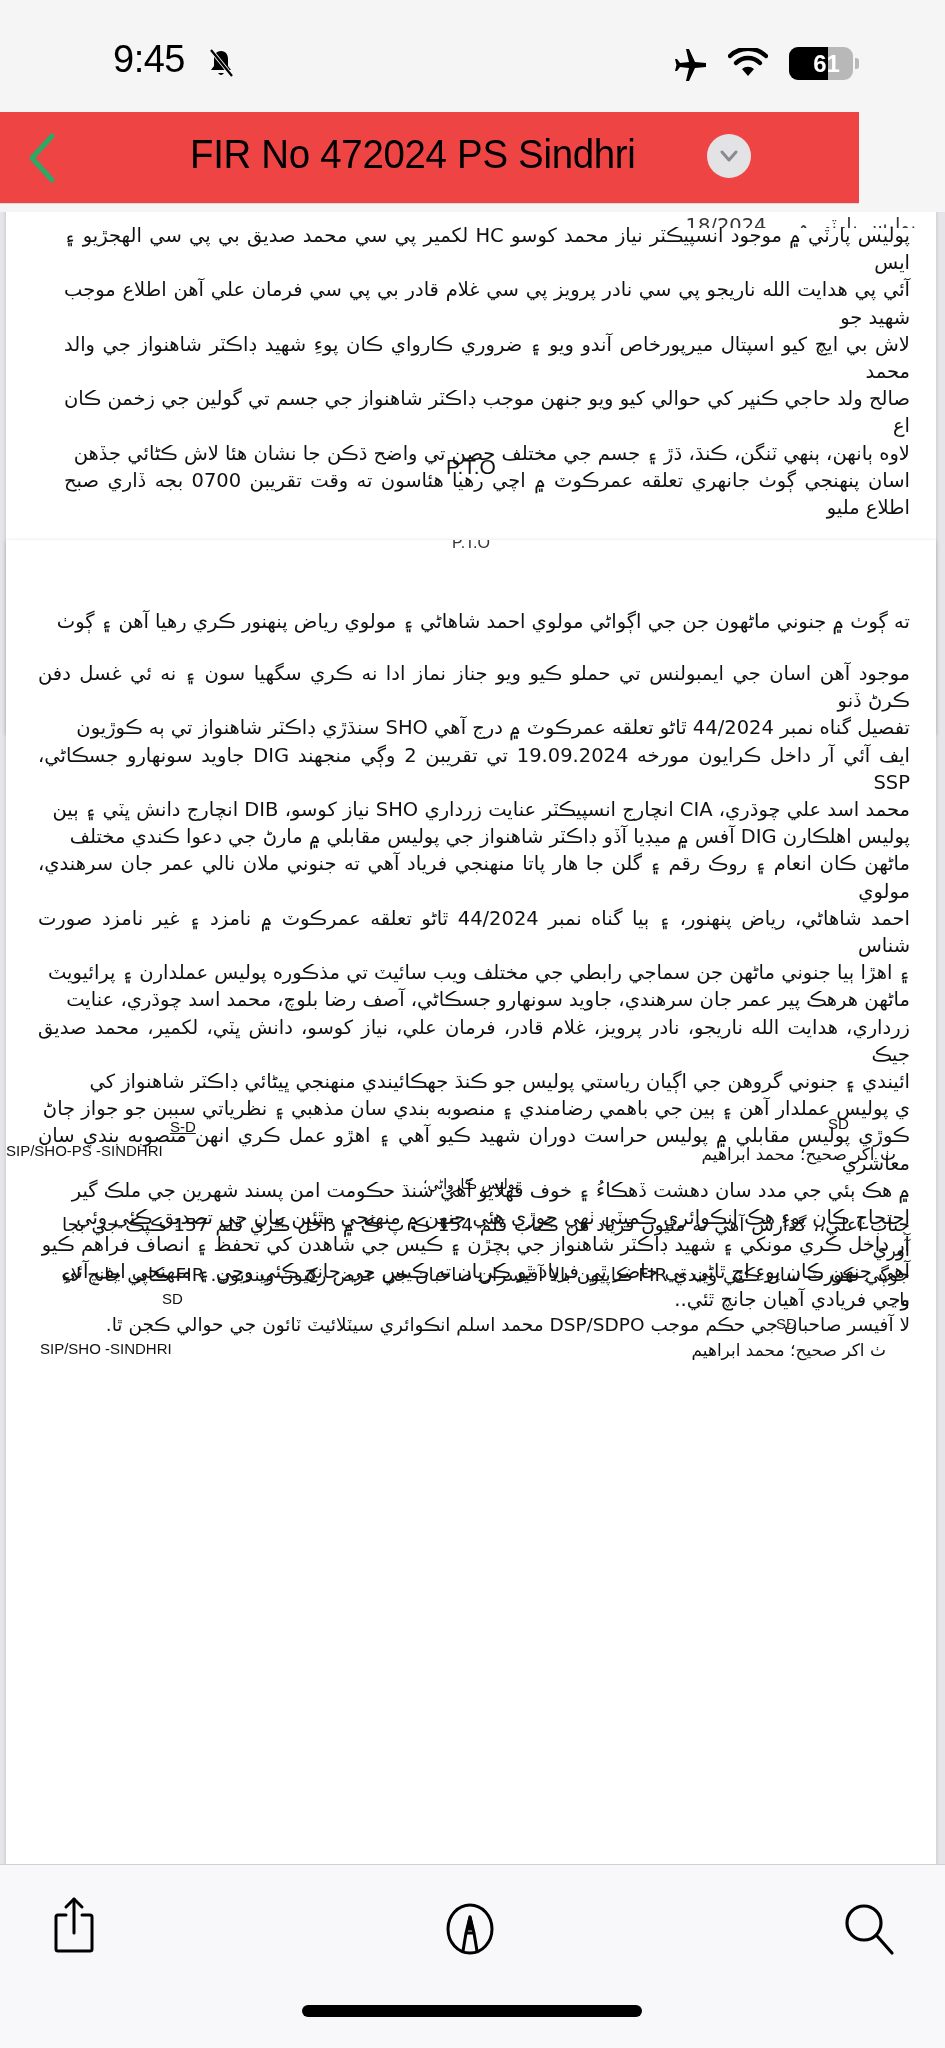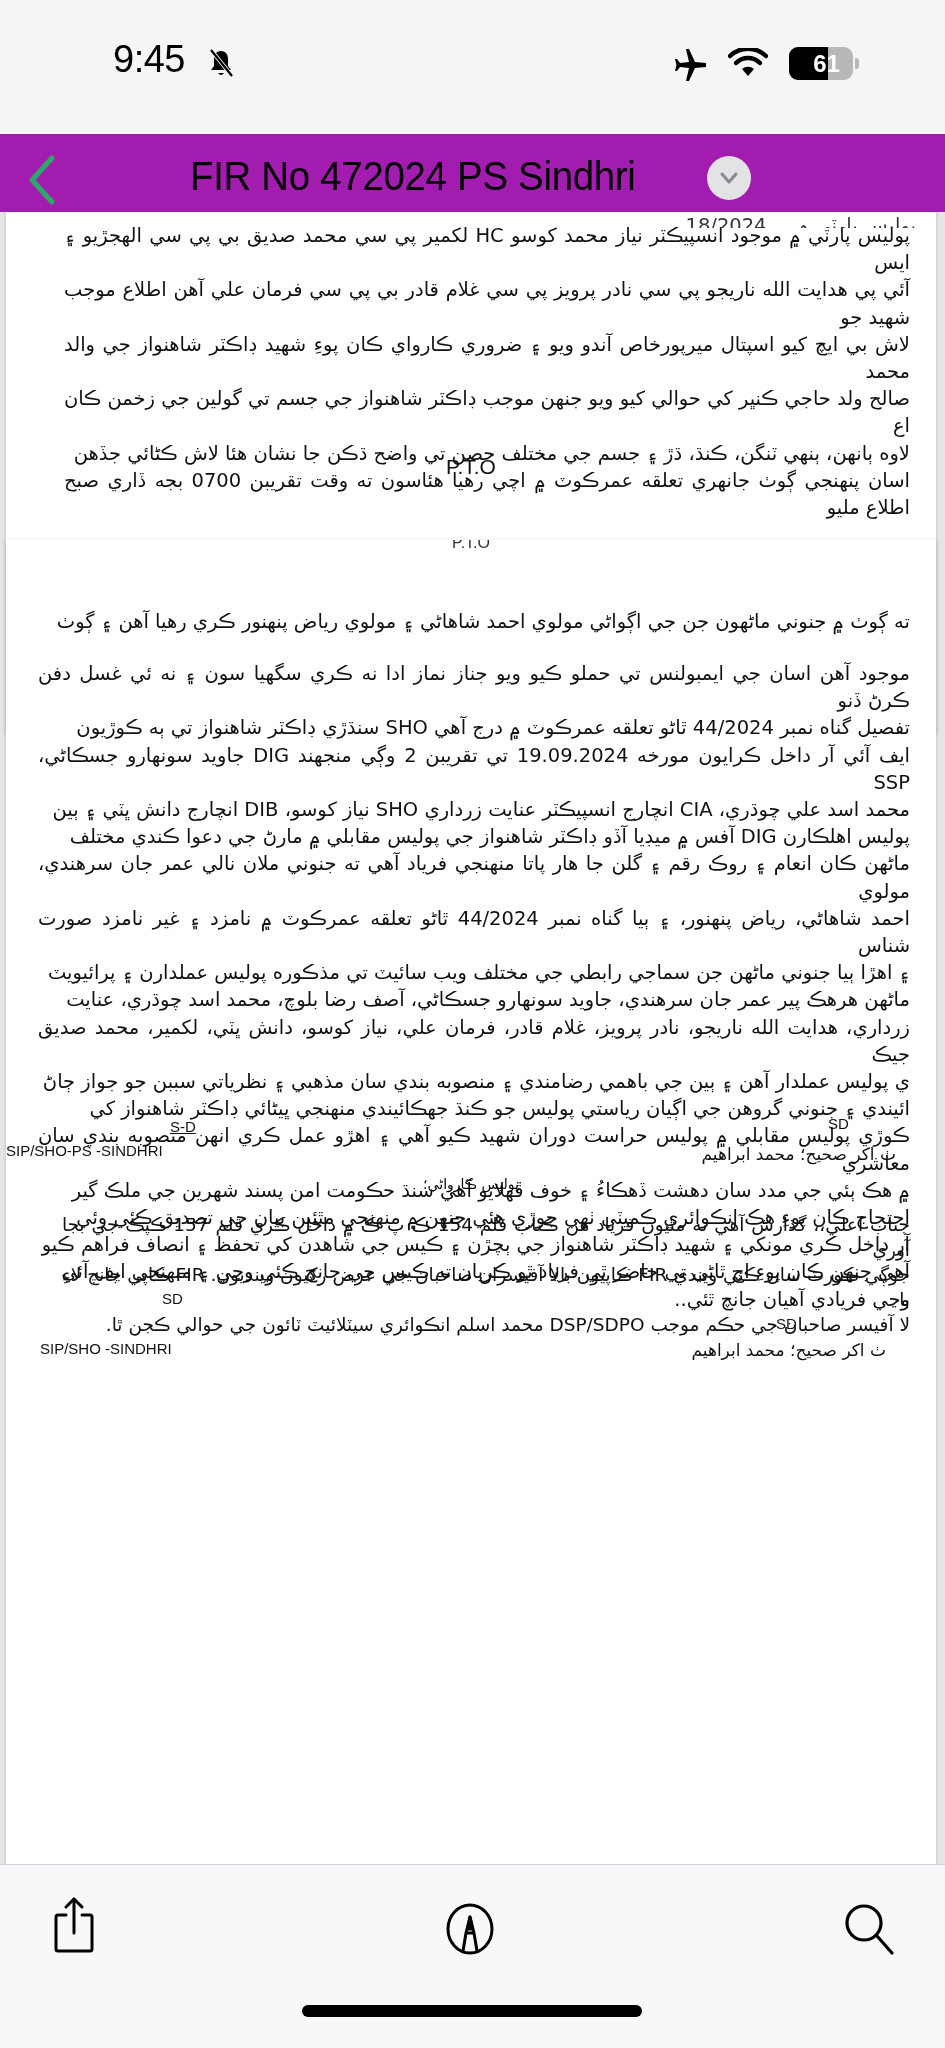--- a/index.html
+++ b/index.html
@@ -11,21 +11,21 @@
   .status-time { position: absolute; left: 113px; top: 38px; font-size: 38px; font-weight: 400; letter-spacing: -0.5px; }
   .bell-icon { position: absolute; left: 208px; top: 48px; width: 26px; height: 30px; }
   .airplane-icon { position: absolute; left: 673px; top: 48px; width: 36px; height: 34px; }
   .wifi-icon { position: absolute; left: 728px; top: 48px; width: 40px; height: 30px; }
   .battery { position: absolute; left: 789px; top: 47px; width: 64px; height: 33px; border-radius: 9px; background: #b8b8b8; overflow: hidden; }
   .battery-fill { position: absolute; left: 0; top: 0; height: 100%; background: #000; }
   .battery-label { position: absolute; left: 0; top: 0; width: 100%; height: 100%; text-align: center; font-size: 24px; font-weight: 700; line-height: 33px; color: #fff; padding-left: 11px; }
   .battery-tip { position: absolute; left: 855px; top: 58px; width: 4px; height: 11px; border-radius: 0 3px 3px 0; background: #b8b8b8; }
 
   
-  .nav-bar { position: absolute; top: 134px; left: 0; width: 945px; height: 92px; background: #a21caf; border-bottom: 1px solid #d9d9dc; }
+  .nav-bar { position: absolute; top: 112px; left: 0; width: 859px; height: 92px; background: #ef4444; border-bottom: 1px solid #d9d9dc; }
   .back-button { position: absolute; left: 22px; top: 18px; width: 44px; height: 56px; cursor: pointer; }
   .nav-title { position: absolute; left: 190px; top: 20px; font-size: 40px; font-weight: 400; letter-spacing: -0.3px; transform: scaleX(0.96); transform-origin: left; }
   .title-chevron { position: absolute; left: 707px; top: 22px; width: 44px; height: 44px; border-radius: 50%; background: #e3e3e6; cursor: pointer; }
 
   
   .doc-area { position: absolute; top: 212px; left: 0; width: 945px; height: 1652px; overflow: hidden; background: #e6e6ea; }
   .page { position: absolute; left: 6px; width: 930px; background: #fff; box-shadow: 0 1px 4px rgba(0,0,0,0.18); overflow: hidden; }
   .page-1 { top: -140px; height: 662px; }
   .page-2 { top: 328px; height: 1528px; }
 
@@ -121,22 +121,22 @@
       <div>موجود آهن اسان جي ايمبولنس تي حملو ڪيو ويو جناز نماز ادا نه ڪري سگهيا سون ۽ نه ئي غسل دفن ڪرڻ ڏنو</div>
       <div>تفصيل گناه نمبر 44/2024 ٿاڻو تعلقه عمرڪوٽ ۾ درج آهي SHO سنڌڙي ڊاڪٽر شاهنواز تي ٻه ڪوڙيون</div>
       <div>ايف آئي آر داخل ڪرايون مورخه 19.09.2024 تي تقريبن 2 وڳي منجهند DIG جاويد سونهارو جسڪاڻي، SSP</div>
       <div>محمد اسد علي چوڌري، CIA انچارج انسپيڪٽر عنايت زرداري SHO نياز کوسو، DIB انچارج دانش ڀٽي ۽ ٻين</div>
       <div>پوليس اهلڪارن DIG آفس ۾ ميڊيا آڏو ڊاڪٽر شاهنواز جي پوليس مقابلي ۾ مارڻ جي دعوا ڪندي مختلف</div>
       <div>ماڻهن ڪان انعام ۽ روڪ رقم ۽ گلن جا هار پاتا منهنجي فرياد آهي ته جنوني ملان نالي عمر جان سرهندي، مولوي</div>
       <div>احمد شاهاڻي، رياض پنهنور، ۽ ٻيا گناه نمبر 44/2024 ٿاڻو تعلقه عمرڪوٽ ۾ نامزد ۽ غير نامزد صورت شناس</div>
       <div>۽ اهڙا ٻيا جنوني ماڻهن جن سماجي رابطي جي مختلف ويب سائيٽ تي مذڪوره پوليس عملدارن ۽ پرائيويٽ</div>
       <div>ماڻهن هرهڪ پير عمر جان سرهندي، جاويد سونهارو جسڪاڻي، آصف رضا بلوچ، محمد اسد چوڌري، عنايت</div>
       <div>زرداري، هدايت الله ناريجو، نادر پرويز، غلام قادر، فرمان علي، نياز کوسو، دانش ڀٽي، لکمير، محمد صديق جيڪ</div>
+      <div>ائيندي ۽ جنوني گروهن جي اڳيان رياستي پوليس جو ڪنڌ جهڪائيندي منهنجي ڀيڻائي ڊاڪٽر شاهنواز کي</div>
       <div>ي پوليس عملدار آهن ۽ ٻين جي باهمي رضامندي ۽ منصوبه بندي سان مذهبي ۽ نظرياتي سببن جو جواز ڄاڻ</div>
-      <div>ائيندي ۽ جنوني گروهن جي اڳيان رياستي پوليس جو ڪنڌ جهڪائيندي منهنجي ڀيڻائي ڊاڪٽر شاهنواز کي</div>
       <div>ڪوڙي پوليس مقابلي ۾ پوليس حراست دوران شهيد ڪيو آهي ۽ اهڙو عمل ڪري انهن منصوبه بندي سان معاشري</div>
       <div>۾ هڪ ٻئي جي مدد سان دهشت ڏهڪاءُ ۽ خوف ڦهلايو آهي سنڌ حڪومت امن پسند شهرين جي ملڪ گير</div>
       <div>احتجاج ڪان پوءِ هڪ انڪوائري ڪميٽي ٺهي جوڙي هئي جنهن ۾ منهنجي مٿئين بيان جي تصديق ڪئي وئي</div>
       <div>آر داخل ڪري مونکي ۽ شهيد ڊاڪٽر شاهنواز جي ٻچڙن ۽ ڪيس جي شاهدن کي تحفظ ۽ انصاف فراهم ڪيو</div>
       <div>آهي جنهن ڪان پوءِ اڄ ٿاڻي تي حاضر ٿي فرياد ٿو ڪريان ته ڪيس جي جانچ ڪئي وڃي ۽ منهنجي ايف آئي</div>
       <div style="text-align:right;">وڃي فريادي آهيان جانچ ٿئي..</div>
     </div>
 
     <div class="sig sig-sd-underline" style="left:164px; top:578px;">S-D</div>
     <div class="sig" style="left:0px; top:602px;">SIP/SHO-PS -SINDHRI</div>

